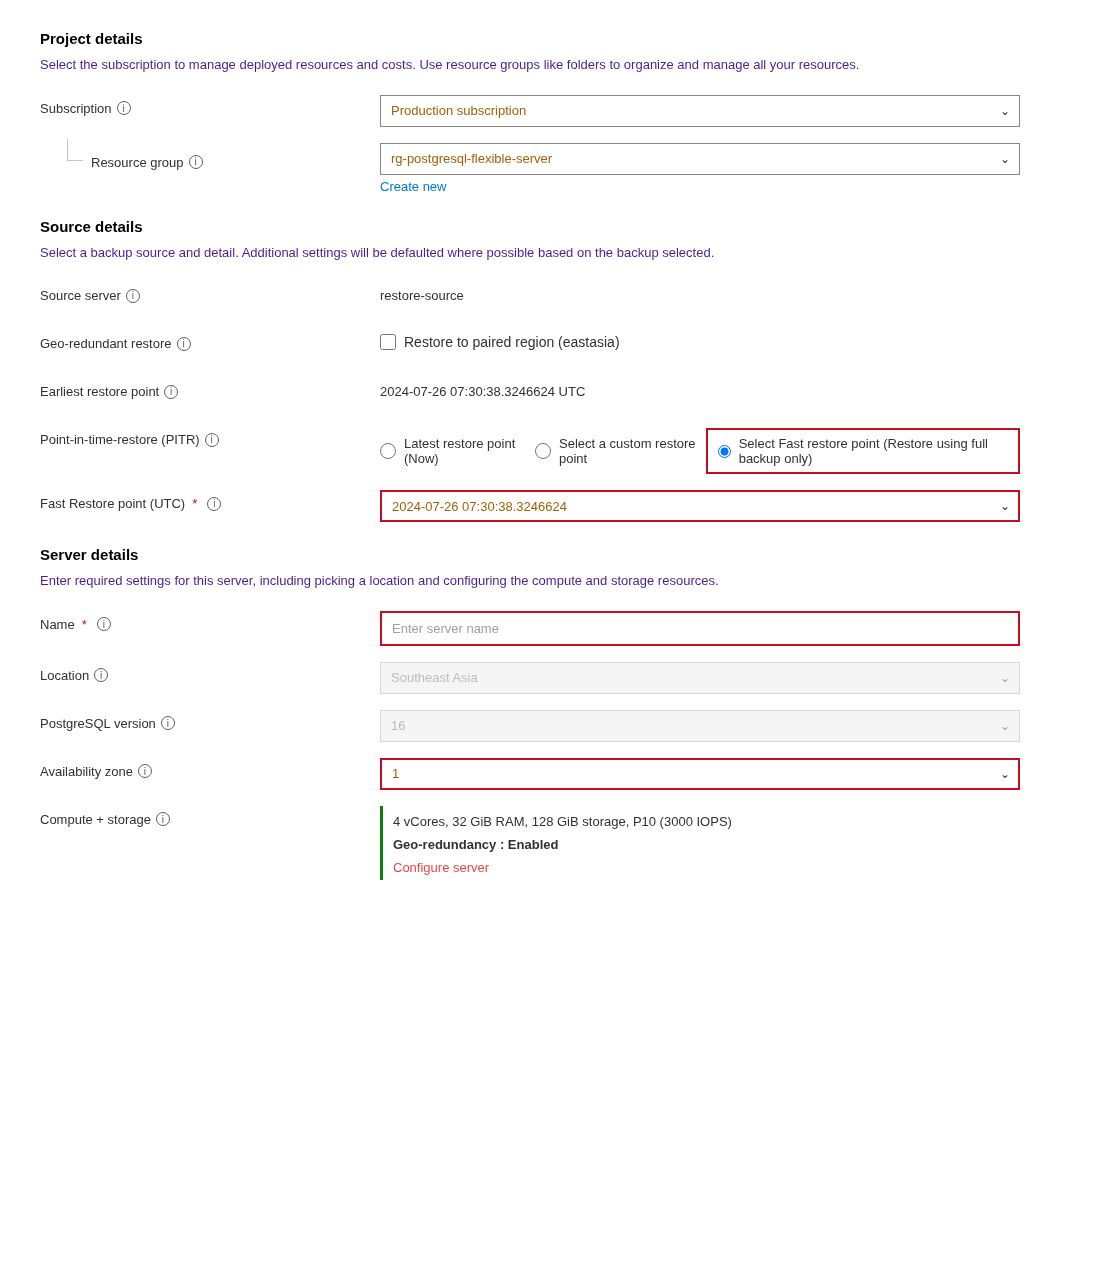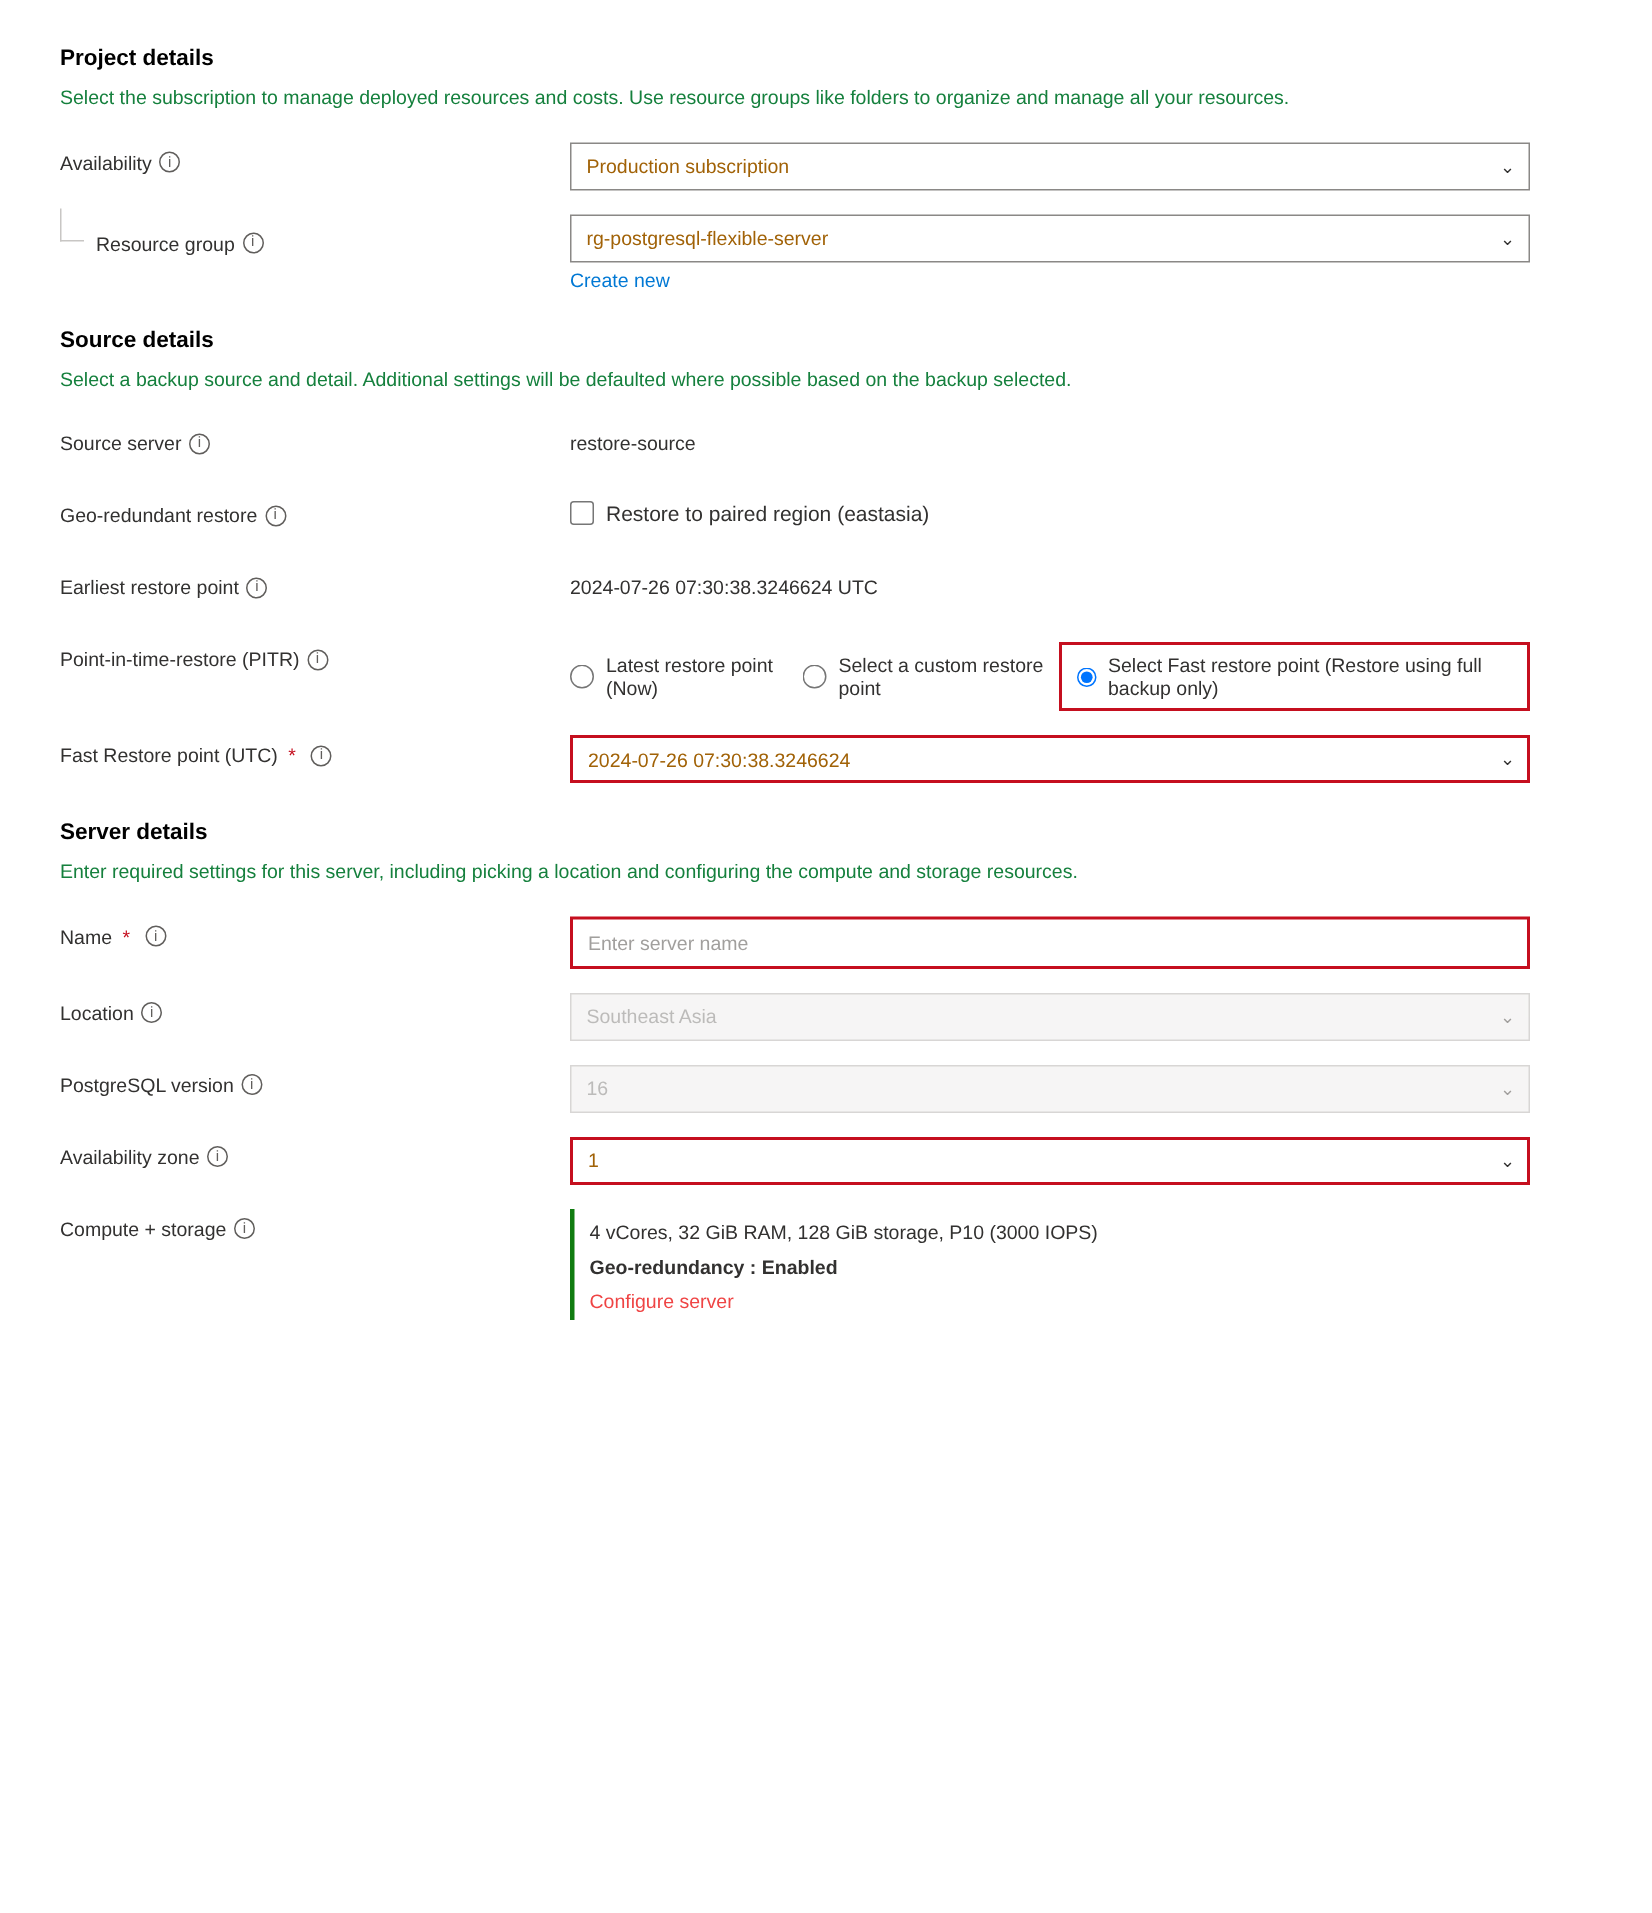--- a/index.html
+++ b/index.html
@@ -14,21 +14,21 @@
 
     .section-title {
       font-size: 15px;
       font-weight: 700;
       color: #000;
       margin-bottom: 8px;
     }
 
     .section-desc {
       font-size: 13px;
-      color: #15803d;
+      color: #4c1d95;
       margin-bottom: 20px;
       line-height: 1.5;
       max-width: 950px;
     }
 
     .form-row {
       display: flex;
       align-items: flex-start;
       margin-bottom: 16px;
       min-height: 32px;
@@ -210,37 +210,37 @@
   </style>
 </head>
 <body>
 
 <div>
   <div class="section-title">Project details</div>
   <div class="section-desc">Select the subscription to manage deployed resources and costs. Use resource groups like folders to organize and manage all your resources.</div>
 
   <div class="form-row">
     <div class="form-label">
-      <span>Availability</span>
+      <span>Subscription</span>
       <span class="info-icon">i</span>
     </div>
     <div class="form-control">
       <div class="dropdown-wrapper">
         <select>
           <option>Production subscription</option>
         </select>
         <span class="chevron">⌄</span>
       </div>
     </div>
   </div>
 
   <div class="form-row">
     <div class="form-label">
       <div style="display:flex; flex-direction:column; padding-top:6px;">
-        <div style="display:flex; align-items:flex-start; gap:0;">
+        <div style="display:flex; align-items:flex-start; gap:0;margin-left:27px;">
           <div style="width:16px; border-left:1.5px solid #c8c6c4; border-bottom:1.5px solid #c8c6c4; height:22px; margin-right:8px; margin-top:-16px; flex-shrink:0;"></div>
           <span>Resource group</span>
           <span class="info-icon" style="margin-left:5px;">i</span>
         </div>
       </div>
     </div>
     <div class="form-control">
       <div class="dropdown-wrapper">
         <select>
           <option>rg-postgresql-flexible-server</option>

